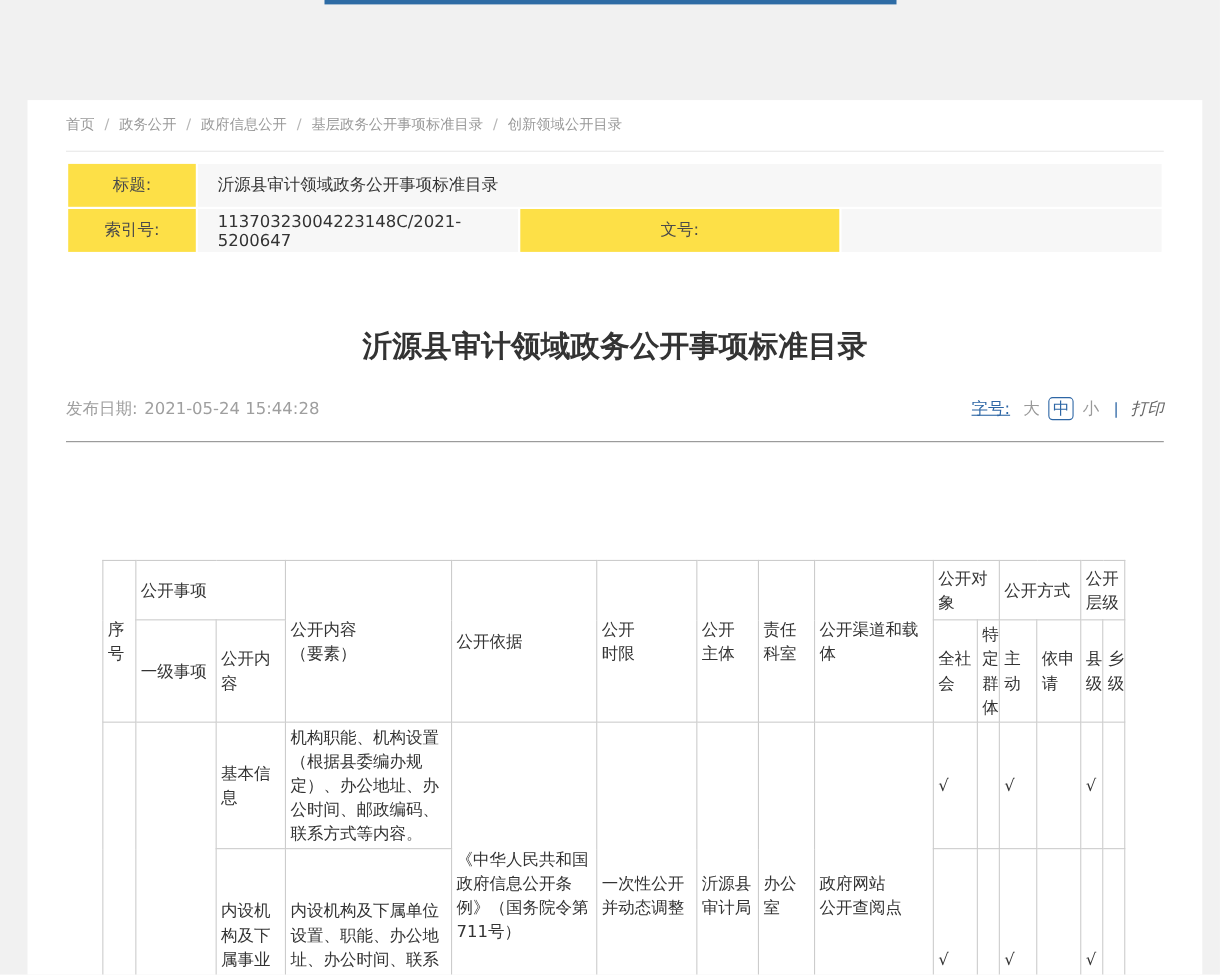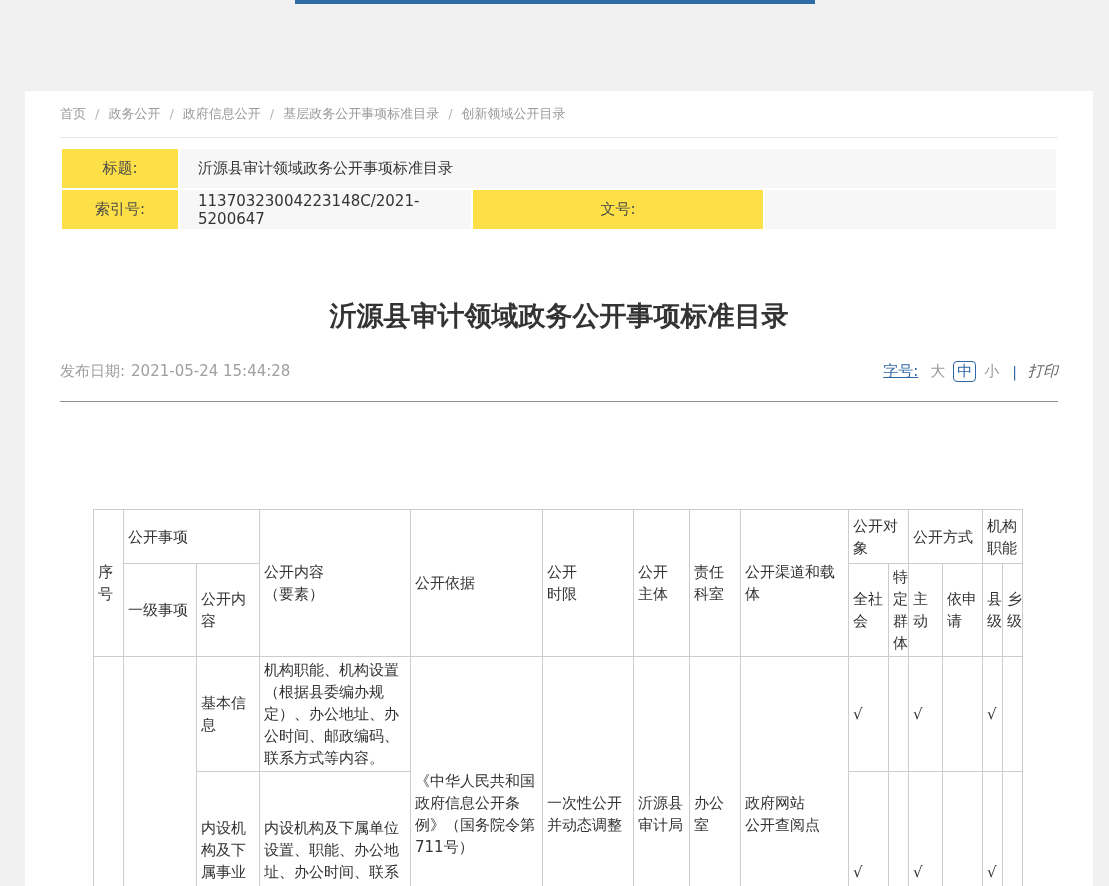--- a/index.html
+++ b/index.html
@@ -148,21 +148,21 @@
 （要素）</td>
       <td rowspan="2">公开依据</td>
       <td rowspan="2">公开
 时限</td>
       <td rowspan="2">公开
 主体</td>
       <td rowspan="2">责任科室</td>
       <td rowspan="2">公开渠道和载体</td>
       <td colspan="2">公开对象</td>
       <td colspan="2">公开方式</td>
-      <td colspan="2">机构职能</td>
+      <td colspan="2">公开层级</td>
     </tr>
     <tr class="h2row">
       <td>一级事项</td>
       <td>公开内容</td>
       <td>全社会</td>
       <td>特定群体</td>
       <td>主动</td>
       <td>依申请</td>
       <td>县级</td>
       <td>乡级</td>

